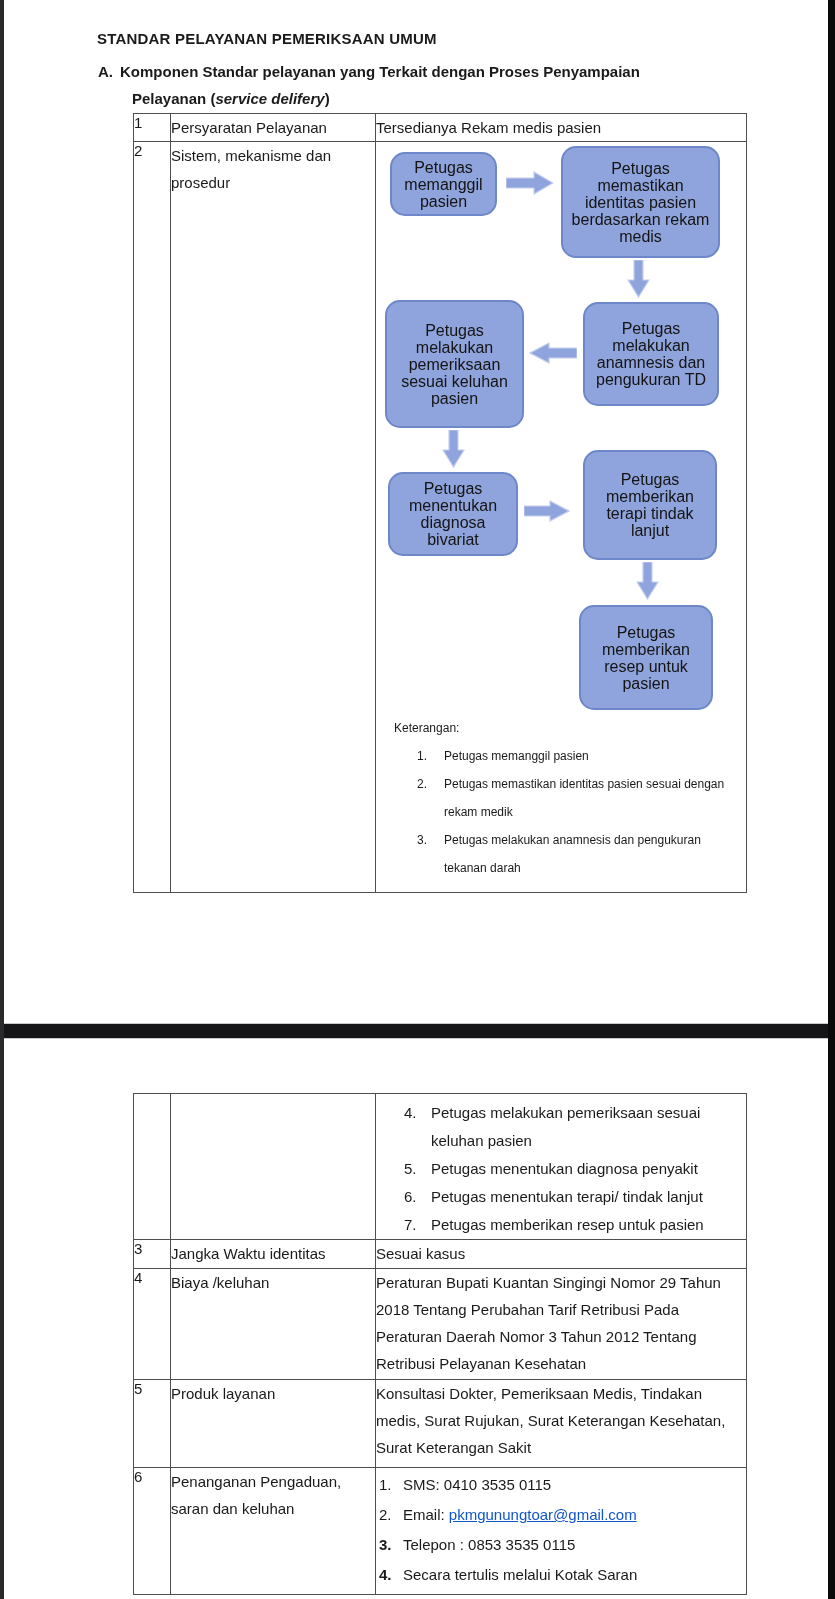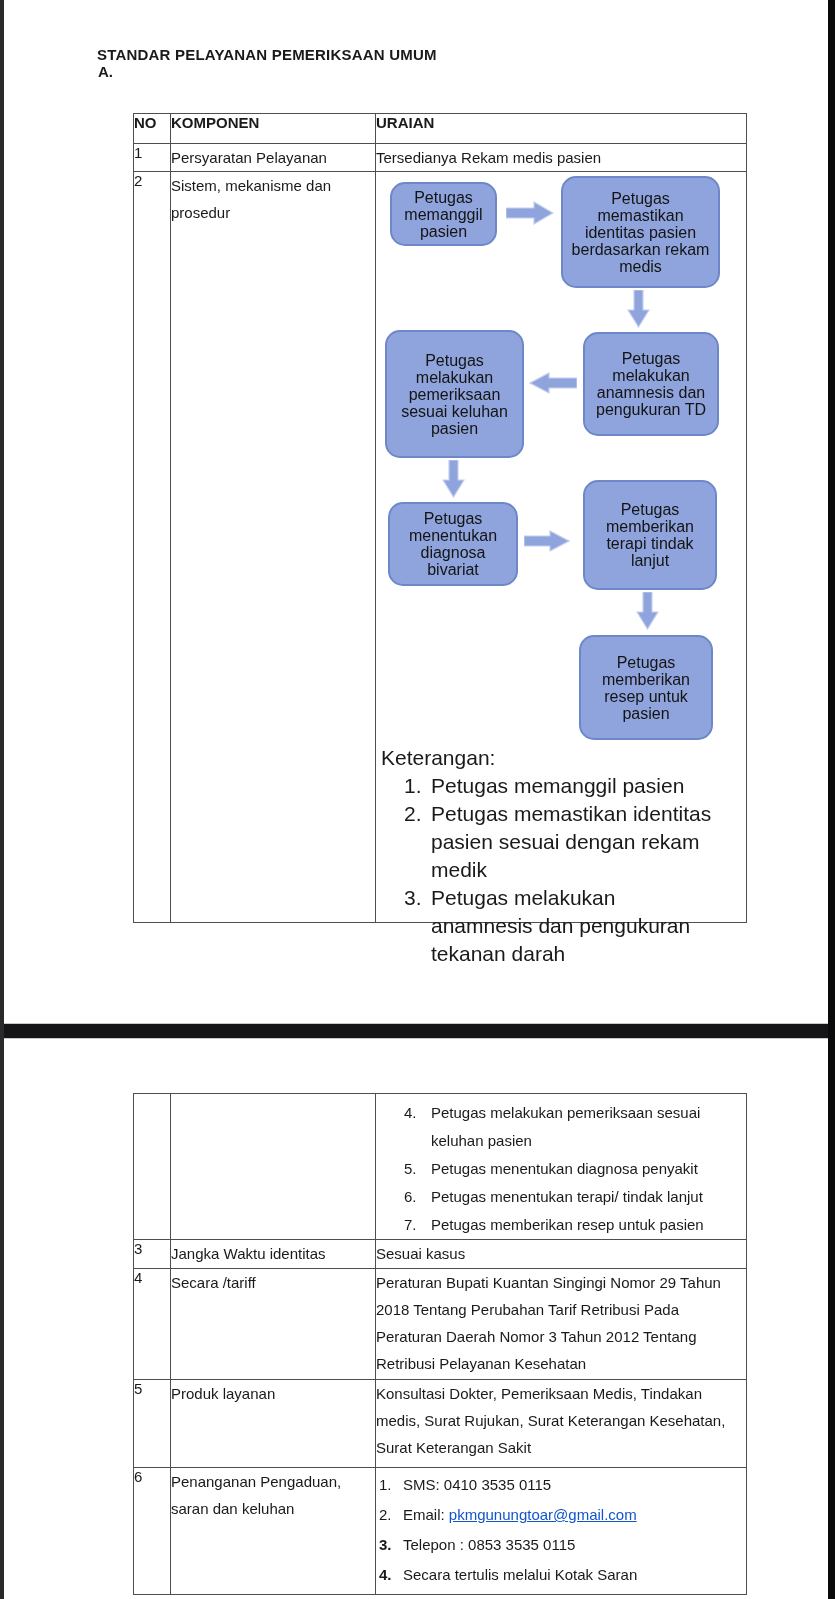--- a/index.html
+++ b/index.html
@@ -8,21 +8,21 @@
     background:#151517;
     font-family:"Liberation Sans","DejaVu Sans",sans-serif;
     color:#1a1a1a;
     overflow:hidden;
   }
   .edge-strip-left{position:absolute;left:0;top:0;width:4px;height:1599px;background:#29292b;}
   .edge-strip-right{position:absolute;right:0;top:0;width:7px;height:1599px;background:#0a0a0a;}
   .page{position:absolute;left:4px;width:824px;background:#ffffff;}
   .page1{top:0;height:1023px;border-bottom:1px solid #c9c9c9;}
   .page2{top:1038px;height:561px;border-top:1px solid #c9c9c9;}
-  .doc-title{position:absolute;left:93px;top:46px;font-size:15px;font-weight:bold;letter-spacing:.2px;}
+  .doc-title{position:absolute;left:93px;top:30px;font-size:15px;font-weight:bold;letter-spacing:.2px;}
   .section-heading{position:absolute;left:94px;top:58px;font-size:15px;font-weight:bold;line-height:27px;}
   .section-label{position:absolute;left:0;top:0;}
   .section-line1{padding-left:22px;white-space:nowrap;}
   .section-line2{padding-left:34px;}
   .italic{font-style:italic;}
 
   table.doc-table{border-collapse:collapse;table-layout:fixed;position:absolute;left:129px;font-size:15px;}
   table.doc-table td{border:1px solid #4e4e4e;vertical-align:top;padding:0;}
   .t1{top:113px;width:613px;}
   .t2{top:54px;width:613px;}
@@ -42,21 +42,21 @@
     border:2px solid var(--box_border,#6e87c8);
     border-radius:15px;
     display:flex;align-items:center;justify-content:center;
     text-align:center;
     font-size:16px;line-height:17px;
     white-space:pre-line;
     box-sizing:border-box;
     color:#141414;
   }
   .flow-arrow{position:absolute;color:var(--box_fill,#8fa4dc);}
-  .keterangan{position:absolute;left:5px;top:572px;width:345px;font-size:21px;line-height:28px;}
+  .keterangan{position:absolute;left:18px;top:572px;width:345px;font-size:12px;line-height:28px;}
   .ket-label{margin-bottom:0;}
   .ket-item{position:relative;padding-left:50px;}
   .ket-item .num{position:absolute;left:23px;top:0;}
   .ket-item .txt{display:block;max-width:283px;}
 
   
   .cont-list{padding:5px 0 0 0;}
   .cont-item{position:relative;padding-left:55px;line-height:28px;}
   .cont-item .num{position:absolute;left:28px;top:0;}
   .cont-item .txt{display:block;max-width:290px;}
@@ -72,34 +72,31 @@
 
 <div class="edge-strip-left"></div>
 <div class="edge-strip-right"></div>
 
 <div class="page page1">
 
   <div class="doc-title">STANDAR PELAYANAN PEMERIKSAAN UMUM</div>
 
   <div class="section-heading">
     <span class="section-label">A.</span>
+    <div class="section-line1">Komponen Standar pelayanan yang Terkait dengan Proses Penyampaian</div>
+    <div class="section-line2"><span>Pelayanan (</span><span class="italic">service delifery</span><span>)</span></div>
   </div>
 
   <table class="doc-table t1">
     <colgroup>
         <col class="col-no">
         <col class="col-komp">
         <col class="col-ura">
       </colgroup>
     <tbody>
-        <tr style="height:30px;">
-      <td class="hdr">NO</td>
-      <td class="hdr">KOMPONEN</td>
-      <td class="hdr">URAIAN</td>
-    </tr>
     <tr style="height:26px;">
       <td class="no-cell">1</td>
       <td class="komp-cell">Persyaratan Pelayanan</td>
       <td class="ura-cell">Tersedianya Rekam medis pasien</td>
     </tr>
     <tr style="height:751px;">
       <td class="no-cell">2</td>
       <td class="komp-cell">Sistem, mekanisme dan
 prosedur</td>
       <td class="flow-cell">
@@ -222,21 +219,21 @@
     </tr>
 
     <tr style="height:29px;">
       <td class="no-cell">3</td>
       <td class="komp-cell">Jangka Waktu identitas</td>
       <td class="ura-cell">Sesuai kasus</td>
     </tr>
 
     <tr style="height:111px;">
       <td class="no-cell">4</td>
-      <td class="komp-cell">Secara /tariff</td>
+      <td class="komp-cell">Biaya /keluhan</td>
       <td class="ura-cell">
             <div class="uraian-wrap">Peraturan Bupati Kuantan Singingi Nomor 29 Tahun 2018 Tentang Perubahan Tarif Retribusi Pada Peraturan Daerah Nomor 3 Tahun 2012 Tentang Retribusi Pelayanan Kesehatan</div>
           </td>
     </tr>
 
     <tr style="height:88px;">
       <td class="no-cell">5</td>
       <td class="komp-cell">Produk layanan</td>
       <td class="ura-cell">
             <div class="uraian-wrap">Konsultasi Dokter, Pemeriksaan Medis, Tindakan medis, Surat Rujukan, Surat Keterangan Kesehatan, Surat Keterangan Sakit</div>

